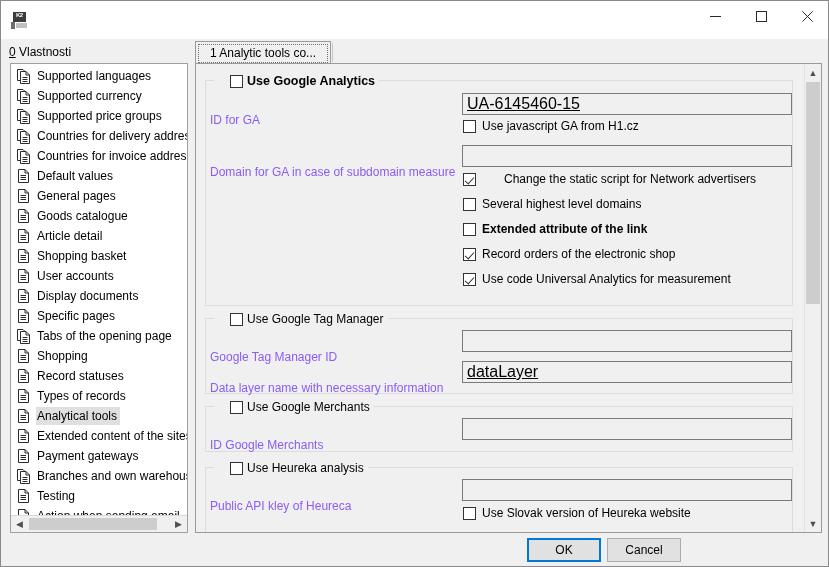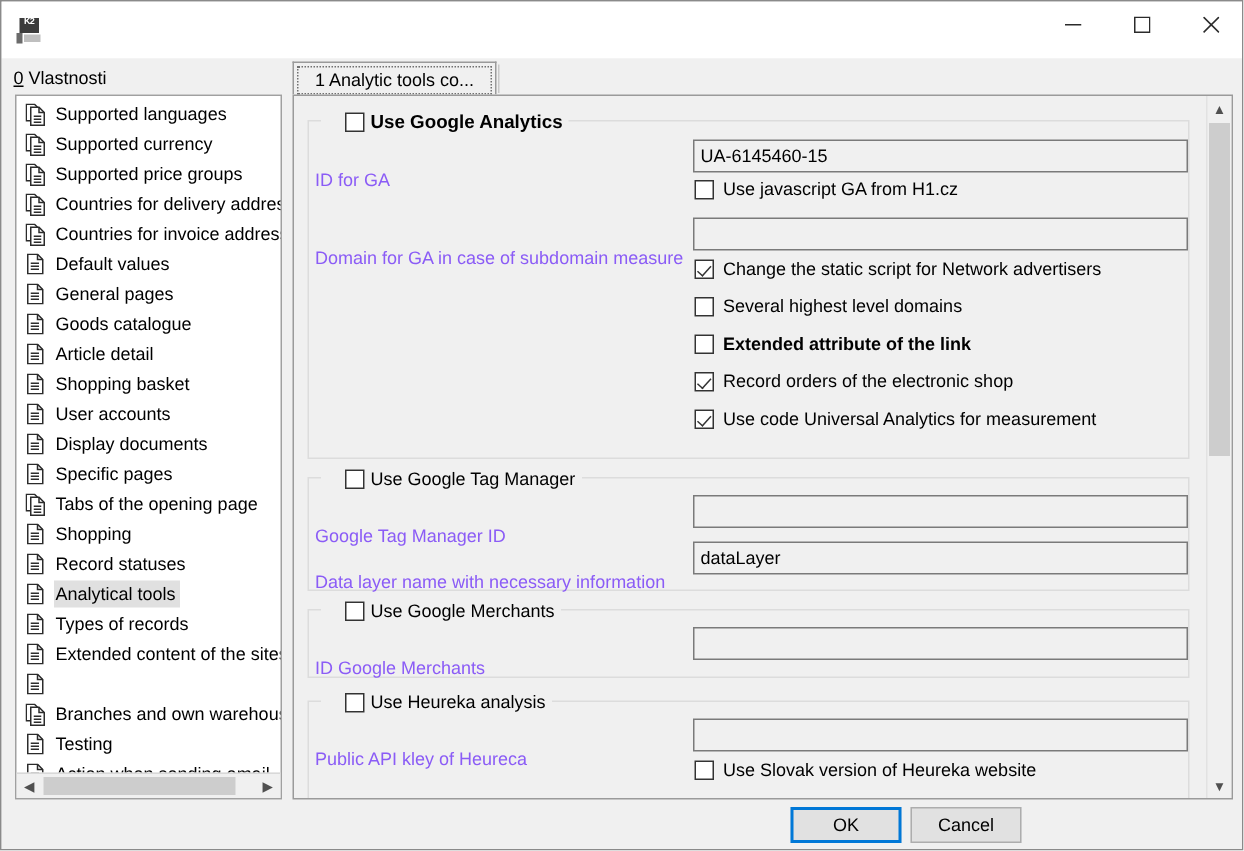--- a/index.html
+++ b/index.html
@@ -294,24 +294,25 @@
     color: #8b5cf6;
     white-space: nowrap;
     margin-top: 13px;
   }
   .textinput {
     position: absolute;
     box-sizing: border-box;
     background: #f0f0f0;
     border: 1px solid #7a7a7a;
     font-family: "Liberation Sans", sans-serif;
-    font-size: 12px;
+    font-size: 16px;
     color: #000000;
     padding: 0 4px;
     outline: none;
+    text-decoration: underline;
   }
   .cbrow {
     position: absolute;
     display: flex;
     align-items: center;
     white-space: nowrap;
   }
   .cbrow .cbtext {
     font-size: 12px;
     color: #000000;
@@ -581,58 +582,59 @@
             <div class="tree-item">
               <span class="tree-icon"><svg width="13" height="14" viewBox="0 0 13 14">
                   <path d="M1.5 0.5 H8 L11.5 4 V13.5 H1.5 Z" fill="#ffffff" stroke="#2b2b2b" stroke-width="1"></path>
                   <path d="M8 0.5 V4 H11.5" fill="none" stroke="#2b2b2b" stroke-width="1"></path>
                   <line x1="3.5" y1="6.5" x2="9" y2="6.5" stroke="#2b2b2b" stroke-width="1"></line>
                   <line x1="3.5" y1="8.5" x2="9" y2="8.5" stroke="#2b2b2b" stroke-width="1"></line>
                   <line x1="3.5" y1="10.5" x2="9" y2="10.5" stroke="#2b2b2b" stroke-width="1"></line>
                 </svg></span>
               <span class="tree-label">Record statuses</span>
             </div>
+            <div class="tree-item">
+              <span class="tree-icon"><svg width="13" height="14" viewBox="0 0 13 14">
+                  <path d="M1.5 0.5 H8 L11.5 4 V13.5 H1.5 Z" fill="#ffffff" stroke="#2b2b2b" stroke-width="1"></path>
+                  <path d="M8 0.5 V4 H11.5" fill="none" stroke="#2b2b2b" stroke-width="1"></path>
+                  <line x1="3.5" y1="6.5" x2="9" y2="6.5" stroke="#2b2b2b" stroke-width="1"></line>
+                  <line x1="3.5" y1="8.5" x2="9" y2="8.5" stroke="#2b2b2b" stroke-width="1"></line>
+                  <line x1="3.5" y1="10.5" x2="9" y2="10.5" stroke="#2b2b2b" stroke-width="1"></line>
+                </svg></span>
+              <span class="tree-label">Types of records</span>
+            </div>
             <div class="tree-item selected">
               <span class="tree-icon"><svg width="13" height="14" viewBox="0 0 13 14">
                   <path d="M1.5 0.5 H8 L11.5 4 V13.5 H1.5 Z" fill="#ffffff" stroke="#2b2b2b" stroke-width="1"></path>
                   <path d="M8 0.5 V4 H11.5" fill="none" stroke="#2b2b2b" stroke-width="1"></path>
                   <line x1="3.5" y1="6.5" x2="9" y2="6.5" stroke="#2b2b2b" stroke-width="1"></line>
                   <line x1="3.5" y1="8.5" x2="9" y2="8.5" stroke="#2b2b2b" stroke-width="1"></line>
                   <line x1="3.5" y1="10.5" x2="9" y2="10.5" stroke="#2b2b2b" stroke-width="1"></line>
                 </svg></span>
               <span class="tree-label">Analytical tools</span>
             </div>
             <div class="tree-item">
               <span class="tree-icon"><svg width="13" height="14" viewBox="0 0 13 14">
                   <path d="M1.5 0.5 H8 L11.5 4 V13.5 H1.5 Z" fill="#ffffff" stroke="#2b2b2b" stroke-width="1"></path>
                   <path d="M8 0.5 V4 H11.5" fill="none" stroke="#2b2b2b" stroke-width="1"></path>
                   <line x1="3.5" y1="6.5" x2="9" y2="6.5" stroke="#2b2b2b" stroke-width="1"></line>
                   <line x1="3.5" y1="8.5" x2="9" y2="8.5" stroke="#2b2b2b" stroke-width="1"></line>
                   <line x1="3.5" y1="10.5" x2="9" y2="10.5" stroke="#2b2b2b" stroke-width="1"></line>
                 </svg></span>
-              <span class="tree-label">Types of records</span>
-            </div>
-            <div class="tree-item">
-              <span class="tree-icon"><svg width="13" height="14" viewBox="0 0 13 14">
-                  <path d="M1.5 0.5 H8 L11.5 4 V13.5 H1.5 Z" fill="#ffffff" stroke="#2b2b2b" stroke-width="1"></path>
-                  <path d="M8 0.5 V4 H11.5" fill="none" stroke="#2b2b2b" stroke-width="1"></path>
-                  <line x1="3.5" y1="6.5" x2="9" y2="6.5" stroke="#2b2b2b" stroke-width="1"></line>
-                  <line x1="3.5" y1="8.5" x2="9" y2="8.5" stroke="#2b2b2b" stroke-width="1"></line>
-                  <line x1="3.5" y1="10.5" x2="9" y2="10.5" stroke="#2b2b2b" stroke-width="1"></line>
-                </svg></span>
               <span class="tree-label">Extended content of the sites</span>
             </div>
             <div class="tree-item">
               <span class="tree-icon"><svg width="13" height="14" viewBox="0 0 13 14">
                   <path d="M1.5 0.5 H8 L11.5 4 V13.5 H1.5 Z" fill="#ffffff" stroke="#2b2b2b" stroke-width="1"></path>
                   <path d="M8 0.5 V4 H11.5" fill="none" stroke="#2b2b2b" stroke-width="1"></path>
                   <line x1="3.5" y1="6.5" x2="9" y2="6.5" stroke="#2b2b2b" stroke-width="1"></line>
                   <line x1="3.5" y1="8.5" x2="9" y2="8.5" stroke="#2b2b2b" stroke-width="1"></line>
                   <line x1="3.5" y1="10.5" x2="9" y2="10.5" stroke="#2b2b2b" stroke-width="1"></line>
                 </svg></span>
+              <span class="tree-label">Payment gateways</span>
             </div>
             <div class="tree-item">
               <span class="tree-icon"><svg width="14" height="15" viewBox="0 0 14 15">
                   <path d="M0.5 0.5 H6 L8.5 3 V11.5 H0.5 Z" fill="#ffffff" stroke="#2b2b2b" stroke-width="1"></path>
                   <path d="M3.5 2.5 H9 L12.5 6 V14.5 H3.5 Z" fill="#ffffff" stroke="#2b2b2b" stroke-width="1"></path>
                   <path d="M9 2.5 V6 H12.5" fill="none" stroke="#2b2b2b" stroke-width="1"></path>
                   <line x1="5.5" y1="8.5" x2="10.5" y2="8.5" stroke="#2b2b2b" stroke-width="1"></line>
                   <line x1="5.5" y1="10.5" x2="10.5" y2="10.5" stroke="#2b2b2b" stroke-width="1"></line>
                   <line x1="5.5" y1="12.5" x2="10.5" y2="12.5" stroke="#2b2b2b" stroke-width="1"></line>
                 </svg></span>
@@ -701,21 +703,21 @@
           <input class="textinput" style="left: 266px; top: 29px; width: 330px; height: 22px;" value="UA-6145460-15">
 
           <div class="cbrow" style="left:267px; top:55px;">
             <span class="cb"></span>
             <span class="cbtext">Use javascript GA from H1.cz</span>
           </div>
 
           <div class="field-label" style="left:14px; top:88px;">Domain for GA in case of subdomain measure</div>
           <input class="textinput" style="left: 266px; top: 81px; width: 330px; height: 22px;" value="">
 
-          <div class="cbrow" style="left:267px; top:108px;">
+          <div class="cbrow" style="left:267px; top:108px;gap:22px;">
             <span class="cb checked"></span>
             <span class="cbtext">Change the static script for Network advertisers</span>
           </div>
           <div class="cbrow" style="left:267px; top:133px;">
             <span class="cb"></span>
             <span class="cbtext">Several highest level domains</span>
           </div>
           <div class="cbrow" style="left:267px; top:158px;font-weight:bold;">
             <span class="cb"></span>
             <span class="cbtext">Extended attribute of the link</span>

